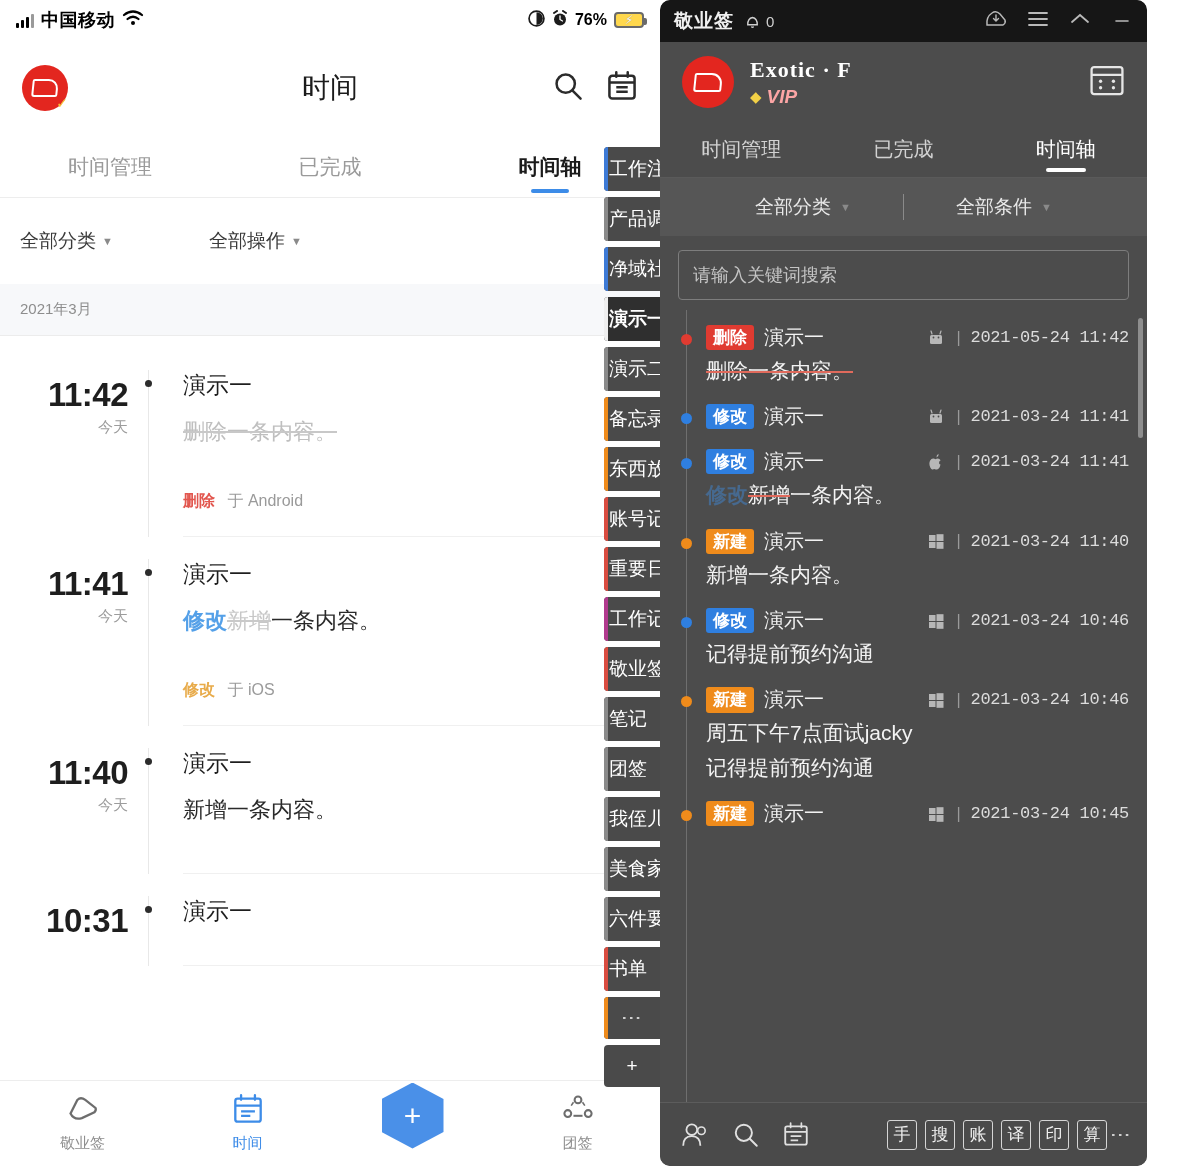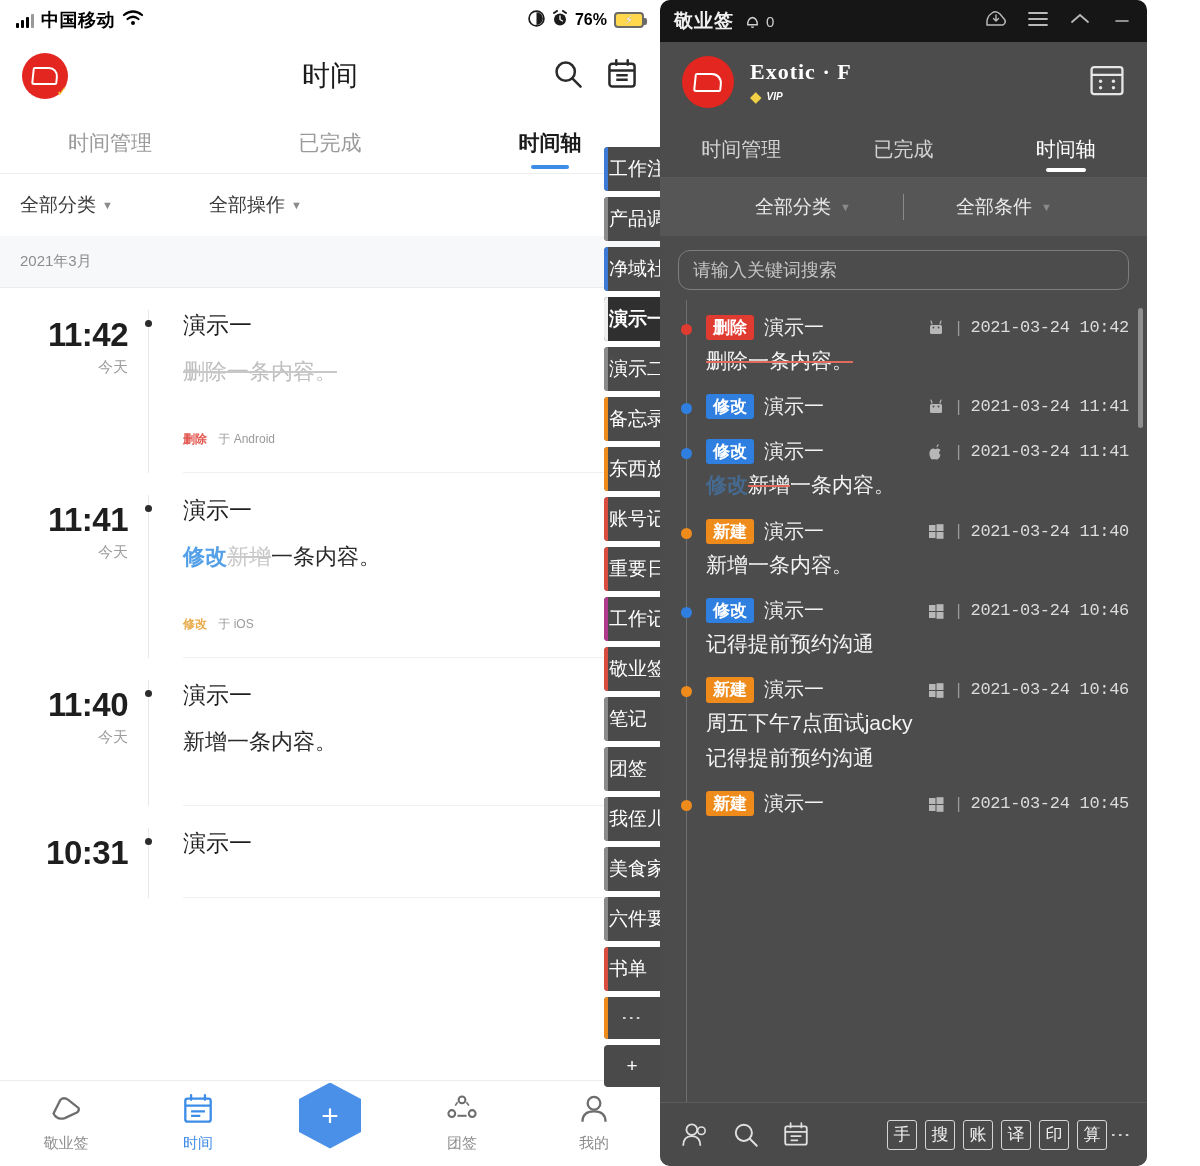--- a/index.html
+++ b/index.html
@@ -10,20 +10,21 @@
   }
   .screen { position: relative; width: 1200px; height: 1166px; display: flex; }
 
   
   .mobile {
     position: relative;
     width: 660px; height: 1166px;
     background: #ffffff;
     display: flex; flex-direction: column;
     overflow: hidden;
+    gap: 12px;
   }
   .status-bar {
     height: 40px; display: flex; align-items: center;
     padding: 0 16px; font-size: 19px; font-weight: bold; color: #000;
     position: relative;
   }
   .sb-left { display: flex; align-items: center; gap: 7px; }
   .sig { display: inline-flex; align-items: flex-end; gap: 2px; height: 15px; }
   .sig i { display:block; width: 3px; background: #000; border-radius: 1px; }
   .sig i:nth-child(1){height:5px}.sig i:nth-child(2){height:8px}
@@ -91,21 +92,21 @@
   }
   .m-time { font-size:33px; font-weight:bold; color:#1e1e1e; letter-spacing:-0.5px;}
   .m-day { font-size:15px; color:#9c9c9c; margin-top:4px;}
   .m-body { flex:1; padding-right: 18px; position:relative; border-left:1px solid #e8e8e8; padding-left: 34px;}
   .m-dot { position:absolute; left: -4px; top: 10px; width:7px;height:7px;border-radius:50%;background:#2c2c2c;}
   .m-body-inner { padding-bottom: 24px; border-bottom: 1px solid #f0f0f0;}
   .m-cat { font-size:23px; color:#1e1e1e; margin-bottom: 14px; }
   .m-text { font-size: 22px; color:#2a2a2a; line-height: 1.5; min-height: 56px;}
   .m-text.removed { color:#bfbfbf; text-decoration: line-through; text-decoration-color:#c8c8c8;}
   .strike { text-decoration: line-through; color:#c7c7c7; text-decoration-color:#c9c9c9;}
-  .m-meta { font-size:12px; color:#9a9a9a; margin-top: 20px; }
+  .m-meta { font-size:16px; color:#9a9a9a; margin-top: 20px; }
   .m-meta .act { font-weight:bold; margin-right: 8px; }
   .act-del { color:#e2564e; }
   .act-mod { color:#e8ab4a; }
   .act-new { color:#4a8ce0; }
   .mod-blue { color:#54a0e8; font-weight:bold; }
 
   .m-bottom {
     height: 86px; border-top:1px solid #ededed; background:#fff;
     display:flex; align-items:center; position:relative;
   }
@@ -152,36 +153,36 @@
     padding: 16px 22px; gap: 16px;
   }
   .d-logo {
     width:52px;height:52px;border-radius:50%;background:#e3261f;
     display:flex;align-items:center;justify-content:center;flex:0 0 auto;
   }
   .d-logo .mark { width:28px;height:19px;border:2.5px solid #fff;border-radius:2px 11px 2px 3px; transform: skewX(-6deg);}
   .d-uname { color:#fff; font-size:22px; font-family:"Liberation Serif", serif; font-weight:bold; letter-spacing:1px;}
   .d-vip { display:flex; align-items:center; gap:5px; margin-top:3px; }
   .d-vip .gem { color:#f2d046; font-size:15px; }
-  .d-vip .txt { color:#ffffff; font-size:10px; font-weight:bold; font-style:italic;}
+  .d-vip .txt { color:#fca5a5; font-size:19px; font-weight:bold; font-style:italic;}
   .d-cal { margin-left:auto; color:#e6e6e6; }
 
   .d-tabs { height: 56px; background:#4c4c4c; display:flex; align-items:center; border-bottom: 1px solid #5a5a5a;}
   .d-tab { flex:1; text-align:center; font-size:20px; color:#d2d2d2; position:relative;}
   .d-tab.active { color:#ffffff; }
   .d-tab.active:after{content:"";position:absolute;left:50%;transform:translateX(-50%);bottom:-9px;width:40px;height:4px;background:#fff;border-radius:2px;}
 
   .d-filters { height:58px; background:#565656; display:flex; align-items:center; justify-content:center; gap:52px;}
   .d-filter { color:#eaeaea; font-size:19px; display:flex; align-items:center; gap:9px;}
   .d-sep { width:1px; height:26px; background:#8a8a8a; }
 
   .d-searchwrap { padding: 14px 18px 10px 18px; background:#4c4c4c;}
   .d-search {
-    width:100%; height:40px; background:transparent; border:1px solid #7d7d7d;
-    border-radius:12px; color:#cfcfcf; font-size:18px; padding: 0 14px;
+    width:100%; height:50px; background:transparent; border:1px solid #7d7d7d;
+    border-radius:4px; color:#cfcfcf; font-size:18px; padding: 0 14px;
     font-family:"Liberation Sans", sans-serif;
   }
   .d-search::placeholder{ color:#c4c4c4; }
 
   .d-list { flex:1; overflow:hidden; position:relative; padding: 6px 0 0 0;}
   .d-scrollbar { position:absolute; right:4px; top:8px; width:5px; height: 120px; background:#8e8e8e; border-radius:3px;}
   .d-entry { position:relative; padding: 8px 18px 10px 46px; }
   .d-rail { position:absolute; left:26px; top:0; bottom:0; width:1px; background:#6f6f6f;}
   .d-dot { position:absolute; left:21px; top:18px; width:11px;height:11px;border-radius:50%; border:0;}
   .d-row1 { display:flex; align-items:center; gap:10px; }
@@ -394,29 +395,20 @@
         <span>
           <svg width="34" height="30" viewBox="0 0 30 26">
               <circle cx="15" cy="5" r="3" fill="none" stroke="#6d6d6d" stroke-width="1.8"></circle>
               <circle cx="6" cy="17" r="3" fill="none" stroke="#6d6d6d" stroke-width="1.8"></circle>
               <circle cx="24" cy="17" r="3" fill="none" stroke="#6d6d6d" stroke-width="1.8"></circle>
               <path d="M11 19 H19" stroke="#6d6d6d" stroke-width="1.8"></path>
               <path d="M9 10 L11 7 M21 10 L19 7" stroke="#6d6d6d" stroke-width="1.4"></path>
             </svg>
         </span>
         <span class="lbl">团签</span>
-      </div>
-      <div class="m-nav">
-        <span>
-          <svg width="32" height="30" viewBox="0 0 26 26">
-              <circle cx="13" cy="8" r="5.5" fill="none" stroke="#6d6d6d" stroke-width="2"></circle>
-              <path d="M3 24 Q3 15 13 15 Q23 15 23 24" fill="none" stroke="#6d6d6d" stroke-width="2"></path>
-            </svg>
-        </span>
-        <span class="lbl">我的</span>
       </div>
     </div>
 
     <div class="tagstrip">
       <div class="tagchip">
           <span class="bar" style="background:#3d7ad6"></span>
           <span>工作注</span>
         </div>
       <div class="tagchip">
           <span class="bar" style="background:#8a8a8a"></span>
@@ -586,21 +578,21 @@
           <span class="d-right">
             <span class="platicon">
               <svg width="18" height="18" viewBox="0 0 18 18">
                   <rect x="3" y="6" width="12" height="9" rx="1.5" fill="#b7b7b7"></rect>
                   <path d="M5 5 L4 2 M13 5 L14 2" stroke="#b7b7b7" stroke-width="1.2" stroke-linecap="round"></path>
                   <circle cx="6.5" cy="8.5" r="0.9" fill="#4c4c4c"></circle>
                   <circle cx="11.5" cy="8.5" r="0.9" fill="#4c4c4c"></circle>
                 </svg>
             </span>
             <span class="d-vsep">|</span>
-            <span class="d-date">2021-03-24  10:42</span>
+            <span class="d-date">2021-05-24  11:42</span>
           </span>
         </div>
         <div class="d-content"><span class="del">删除一条内容。</span></div>
       </div>
 
       <div class="d-entry">
         <span class="d-dot" style="background:#2f7fe0"></span>
         <div class="d-row1">
           <span class="badge b-mod">修改</span>
           <span class="d-catname">演示一</span>

